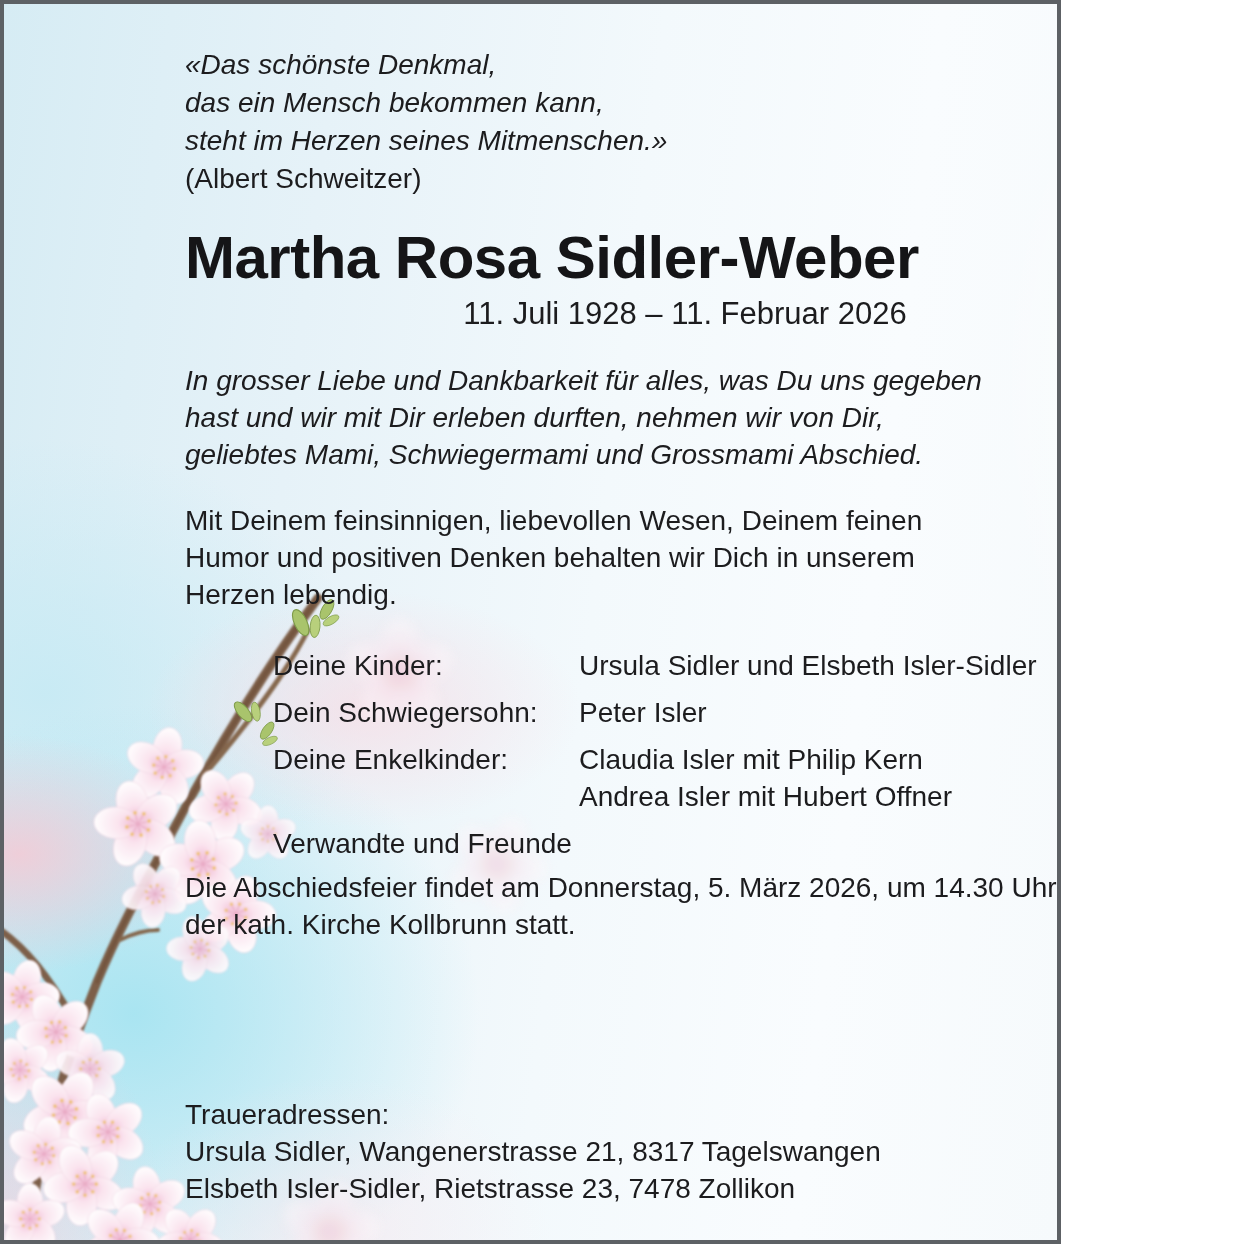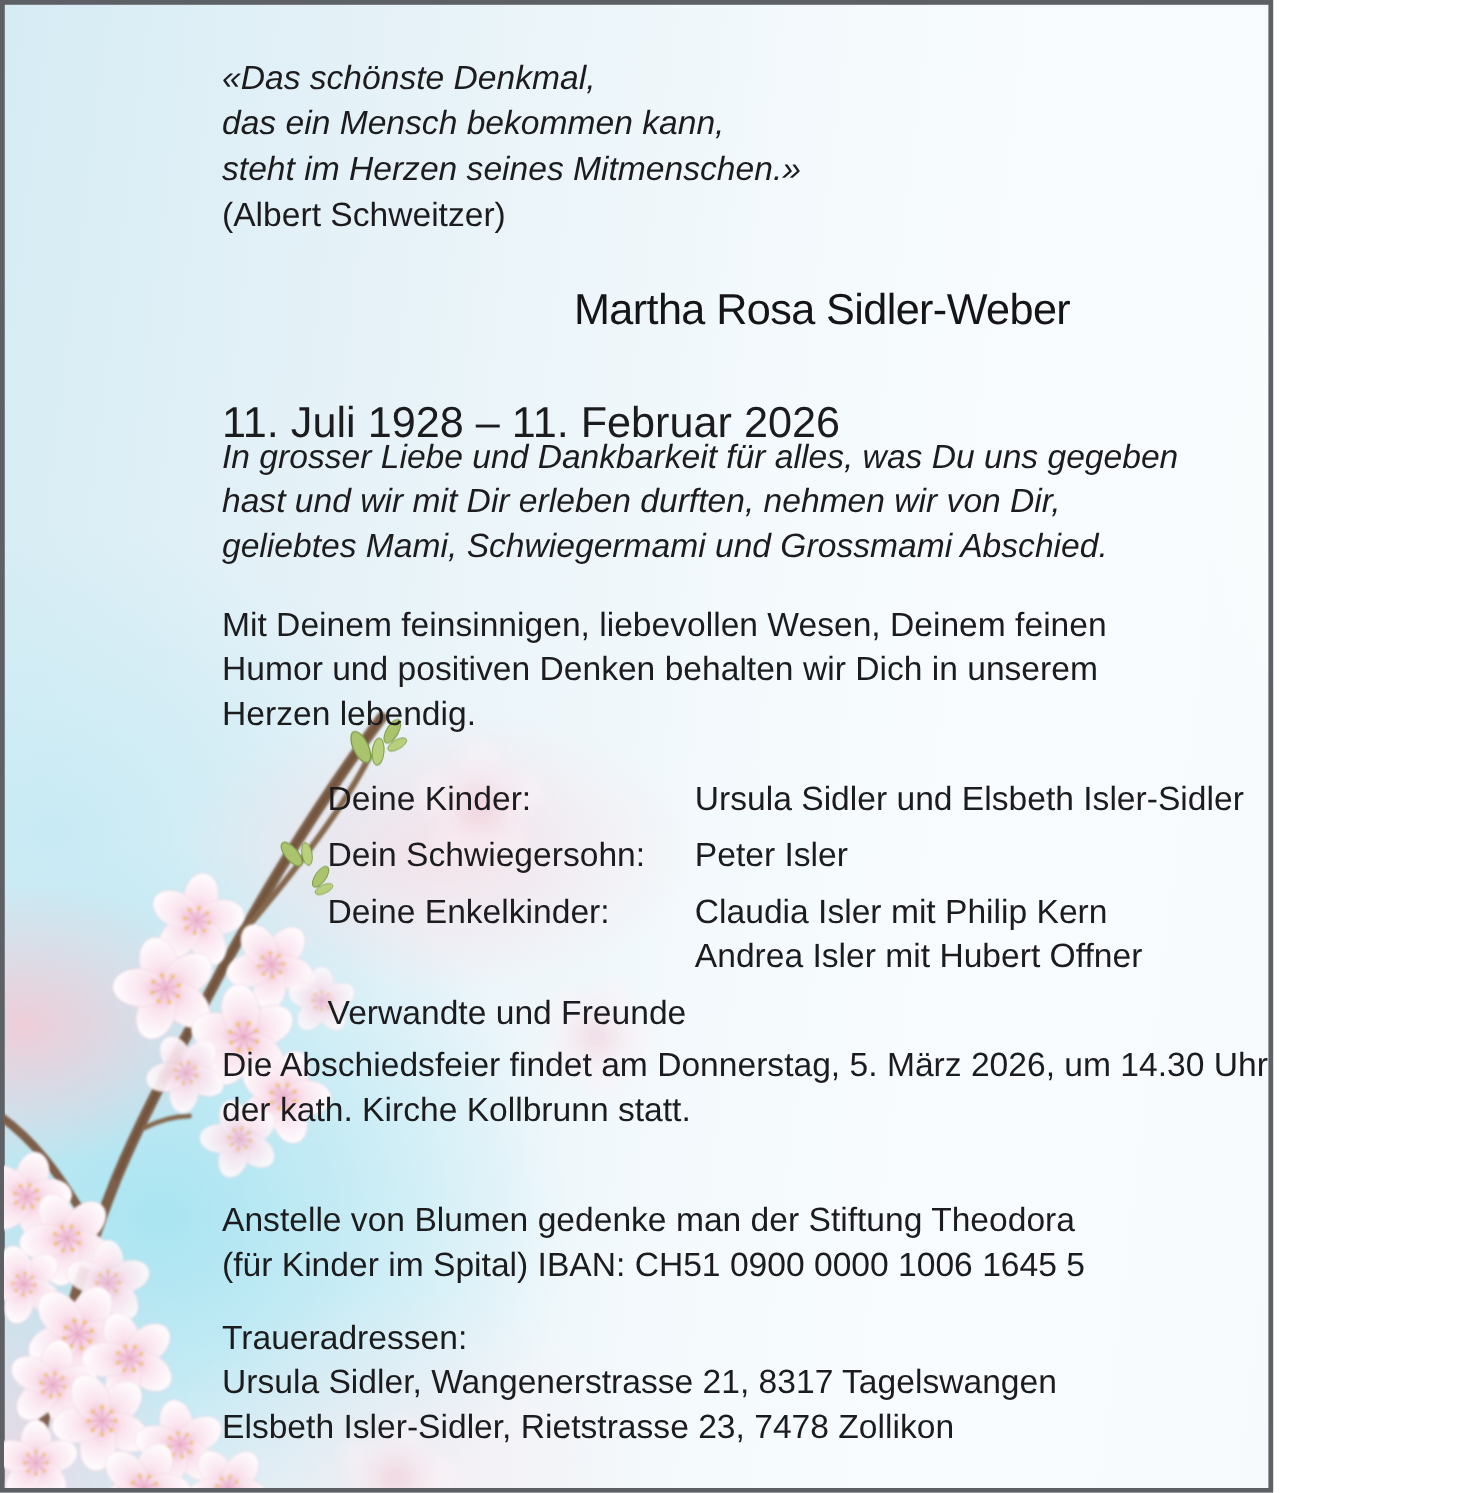--- a/index.html
+++ b/index.html
@@ -42,33 +42,32 @@
     font-size: 28px;
     line-height: 38px;
   }
   .quote .qlines { font-style: italic; }
   .quote .attr   { text-align: left; font-style: normal; }
 
   .name {
     top: 226px;
     width: 100%;
     margin: 0;
-    text-align: center;
-    font-size: 36px;
+    font-size: 60px;
     line-height: 56px;
-    font-weight: normal;
+    font-weight: bold;
     letter-spacing: -0.5px;
     color: #151517;
   }
   .dates {
     top: 291px;
     width: 100%;
-    font-size: 36px;
+    text-align: center;
+    font-size: 31px;
     line-height: 38px;
-    margin-top: 38px;
   }
   .body-text {
     font-size: 28px;
     line-height: 37px;
   }
   .para-intro   { top: 358px; font-style: italic; }
   .para-memory  { top: 498px; }
 
   .family { top: 643px; width: 100%; }
   .family-row {
@@ -235,22 +234,20 @@
         <div class="family-label">Deine Enkelkinder:</div>
         <div class="family-value ml">Claudia Isler mit Philip Kern
 Andrea Isler mit Hubert Offner</div>
       </div>
       <div class="relatives">Verwandte und Freunde</div>
     </div>
 
     <div class="blk body-text ml service">Die Abschiedsfeier findet am Donnerstag, 5. März 2026, um 14.30 Uhr in
 der kath. Kirche Kollbrunn statt.</div>
 
-    <div class="blk body-text ml donation">Anstelle von Blumen gedenke man der Stiftung Theodora
-(für Kinder im Spital) IBAN: CH51 0900 0000 1006 1645 5</div>
 
     <div class="blk body-text addresses">
       <div>Traueradressen:</div>
       <div class="ml">Ursula Sidler, Wangenerstrasse 21, 8317 Tagelswangen
 Elsbeth Isler-Sidler, Rietstrasse 23, 7478 Zollikon</div>
     </div>
 
   </div>
 </div>
 

